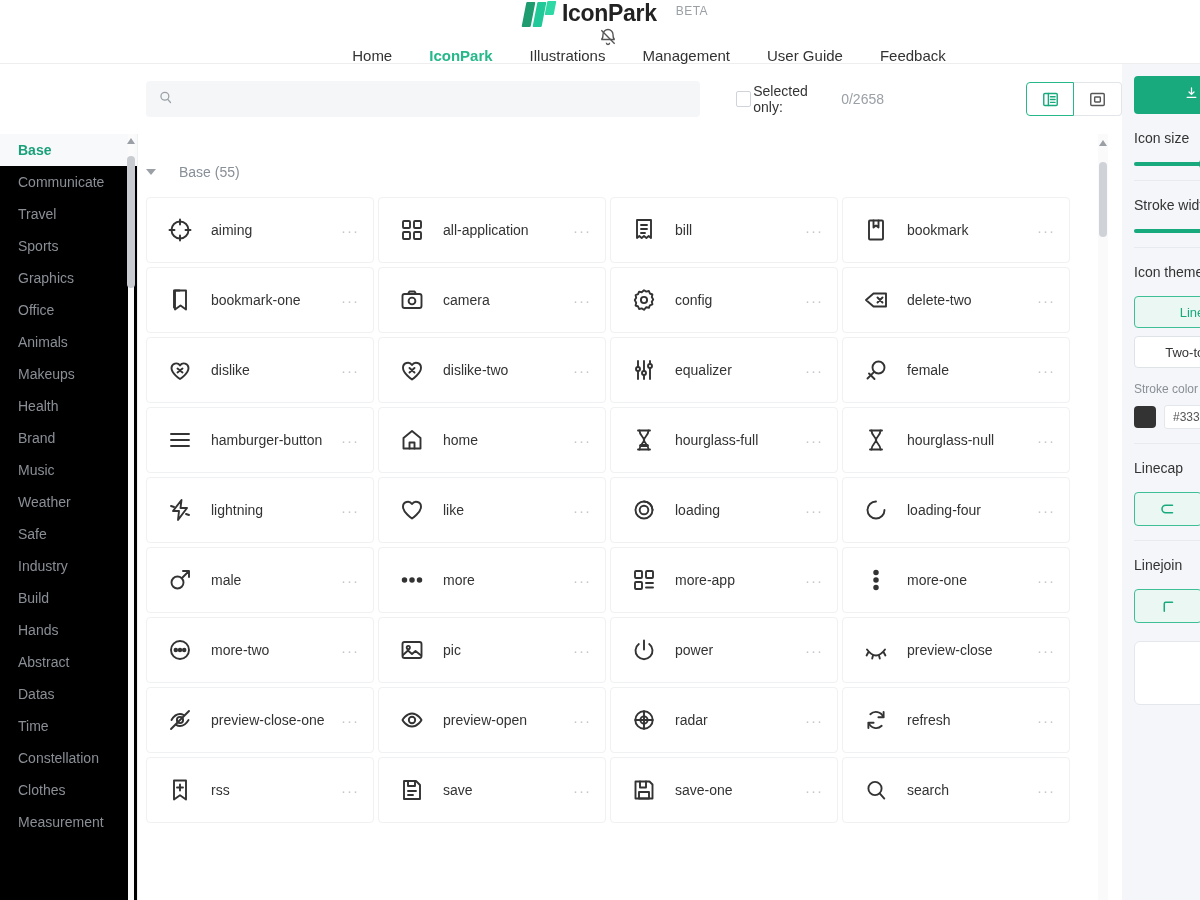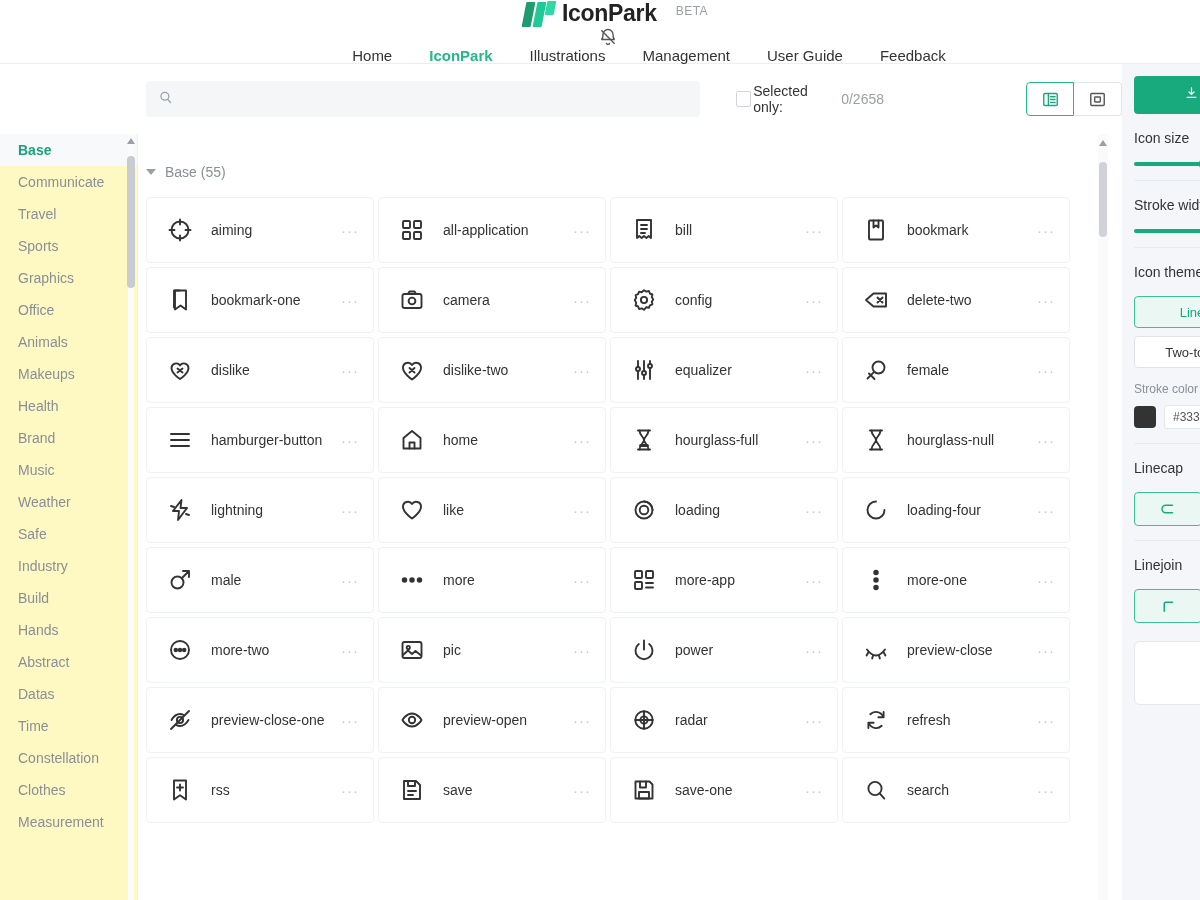--- a/index.html
+++ b/index.html
@@ -74,21 +74,21 @@
     border: 1px solid #e2e5e9; background:#fff; cursor: pointer;
   }
   .vt-btn:first-child { border-radius: 4px 0 0 4px; }
   .vt-btn:last-child { border-radius: 0 4px 4px 0; border-left: 0; }
   .vt-btn.active { border-color: #26b88a; }
 
   
   .sidebar {
     position: absolute; top: 134px; left: 0;
     width: 138px; height: 766px;
-    background: #fef9c3; overflow: hidden;
+    background: #000000; overflow: hidden;
     border-right: 1px solid #f0f0f0;
   }
   .side-item {
     height: 32px; display: flex; align-items: center;
     padding-left: 18px; font-size: 14px; color: #8a8f96; cursor: pointer;
   }
   .side-item.active { color: #1aa179; font-weight: bold; background: #f7f9fb; }
   .side-scroll {
     position: absolute; top: 134px; left: 127px; width: 8px; height: 766px;
   }
@@ -99,21 +99,21 @@
     border-left:4px solid transparent; border-right:4px solid transparent; border-bottom:6px solid #9aa0a6;
   }
 
   
   .main {
     position: absolute; top: 134px; left: 138px;
     width: 984px; height: 766px;
     background: #fff; overflow: hidden;
   }
   .section-head {
-    display: flex; align-items: center; gap: 9px;
+    display: flex; align-items: center; gap: 23px;
     padding: 30px 0 0 8px; font-size: 14px; color: #888f97;
   }
   .tri { width: 0; height: 0; border-left: 5px solid transparent; border-right: 5px solid transparent; border-top: 6px solid #9aa0a6; cursor: pointer;}
   .grid {
     display: grid; grid-template-columns: repeat(4, 228px);
     gap: 4px; padding: 17px 0 0 8px;
   }
   .icon-card {
     height: 66px; border: 1px solid #f0f1f3; border-radius: 4px;
     background: #fff; display: flex; align-items: center;

